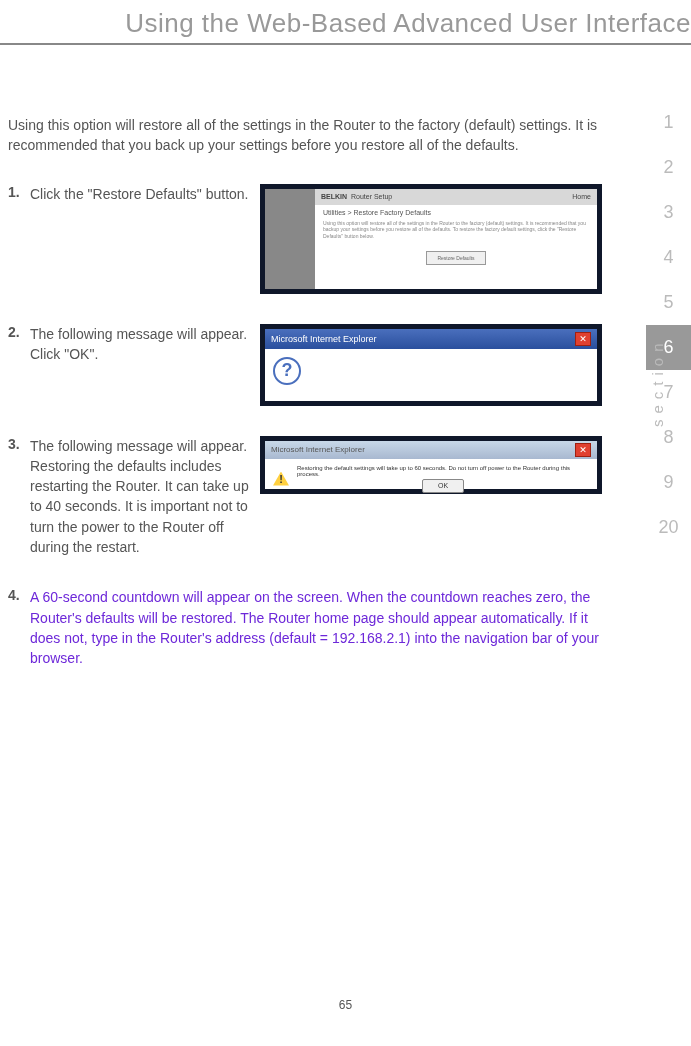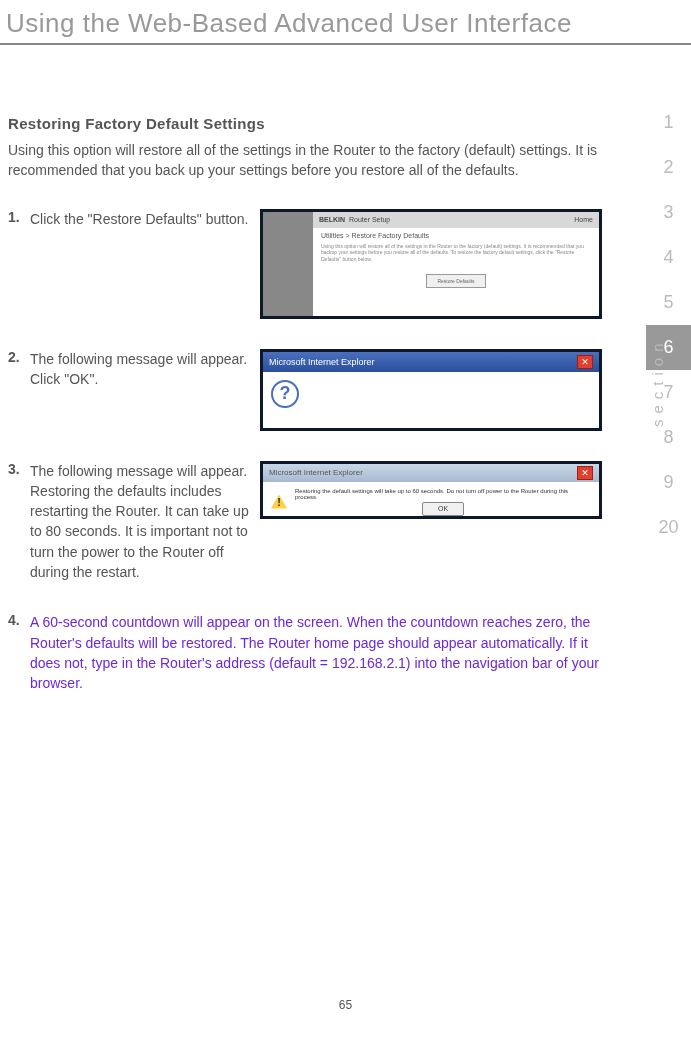--- a/index.html
+++ b/index.html
@@ -15,20 +15,21 @@
       position: relative;
       color: #333;
     }
     .header-title {
       font-size: 26px;
       font-weight: 300;
       color: #999;
       padding: 8px 0 0 6px;
       letter-spacing: 0.5px;
       font-family: Arial, sans-serif;
+      text-align: right;
     }
     .header-line {
       border-bottom: 2px solid #888;
       margin-top: 4px;
     }
     .content {
       padding: 70px 18px 0 8px;
       width: 620px;
     }
     .section-nav {
@@ -94,21 +95,21 @@
       width: 230px;
       padding-right: 10px;
     }
     .step-text-full {
       font-size: 14px;
       color: #6d28d9;
       line-height: 1.45;
       flex: 1;
     }
     .screenshot {
-      border: 3px solid #0f172a;
+      border: 5px solid #0f172a;
       background: #f4f4f4;
       flex: 1;
     }
     .screenshot-1 {
       height: 110px;
       display: flex;
     }
     .ss1-sidebar {
       width: 50px;
       background: #888;
@@ -292,21 +293,20 @@
   <div class="nav-item">5</div>
   <div class="nav-item active">6</div>
   <div class="nav-item">7</div>
   <div class="nav-item">8</div>
   <div class="nav-item">9</div>
   <div class="nav-item">20</div>
 </div>
 <div class="section-label">section</div>
 
 <div class="content">
-  <div class="subtitle">Restoring Factory Default Settings</div>
   <div class="intro-text">Using this option will restore all of the settings in the Router to the factory (default) settings. It is recommended that you back up your settings before you restore all of the defaults.</div>
 
   <div class="step-row">
     <div class="step-num">1.</div>
     <div class="step-text">Click the "Restore Defaults" button.</div>
     <div class="screenshot screenshot-1">
       <div class="ss1-sidebar"></div>
       <div class="ss1-main">
         <div class="ss1-titlebar">
           <span><b>BELKIN</b> &nbsp;<span>Router Setup</span></span>
@@ -328,21 +328,21 @@
         <span class="ss2-close">✕</span>
       </div>
       <div class="ss2-body">
         <div class="ss2-icon">?</div>
       </div>
     </div>
   </div>
 
   <div class="step-row">
     <div class="step-num">3.</div>
-    <div class="step-text">The following message will appear. Restoring the defaults includes restarting the Router. It can take up to 80 seconds. It is important not to turn the power to the Router off during the restart.</div>
+    <div class="step-text">The following message will appear. Restoring the defaults includes restarting the Router. It can take up to 40 seconds. It is important not to turn the power to the Router off during the restart.</div>
     <div class="screenshot screenshot-3">
       <div class="ss3-titlebar">
         <span>Microsoft Internet Explorer</span>
         <span class="ss2-close">✕</span>
       </div>
       <div class="ss3-body">
         <div class="ss3-icon">!</div>
         <div style="flex:1">
           <div class="ss3-msg">Restoring the default settings will take up to 60 seconds. Do not turn off power to the Router during this process.</div>
           <div class="ss3-btn">OK</div>

